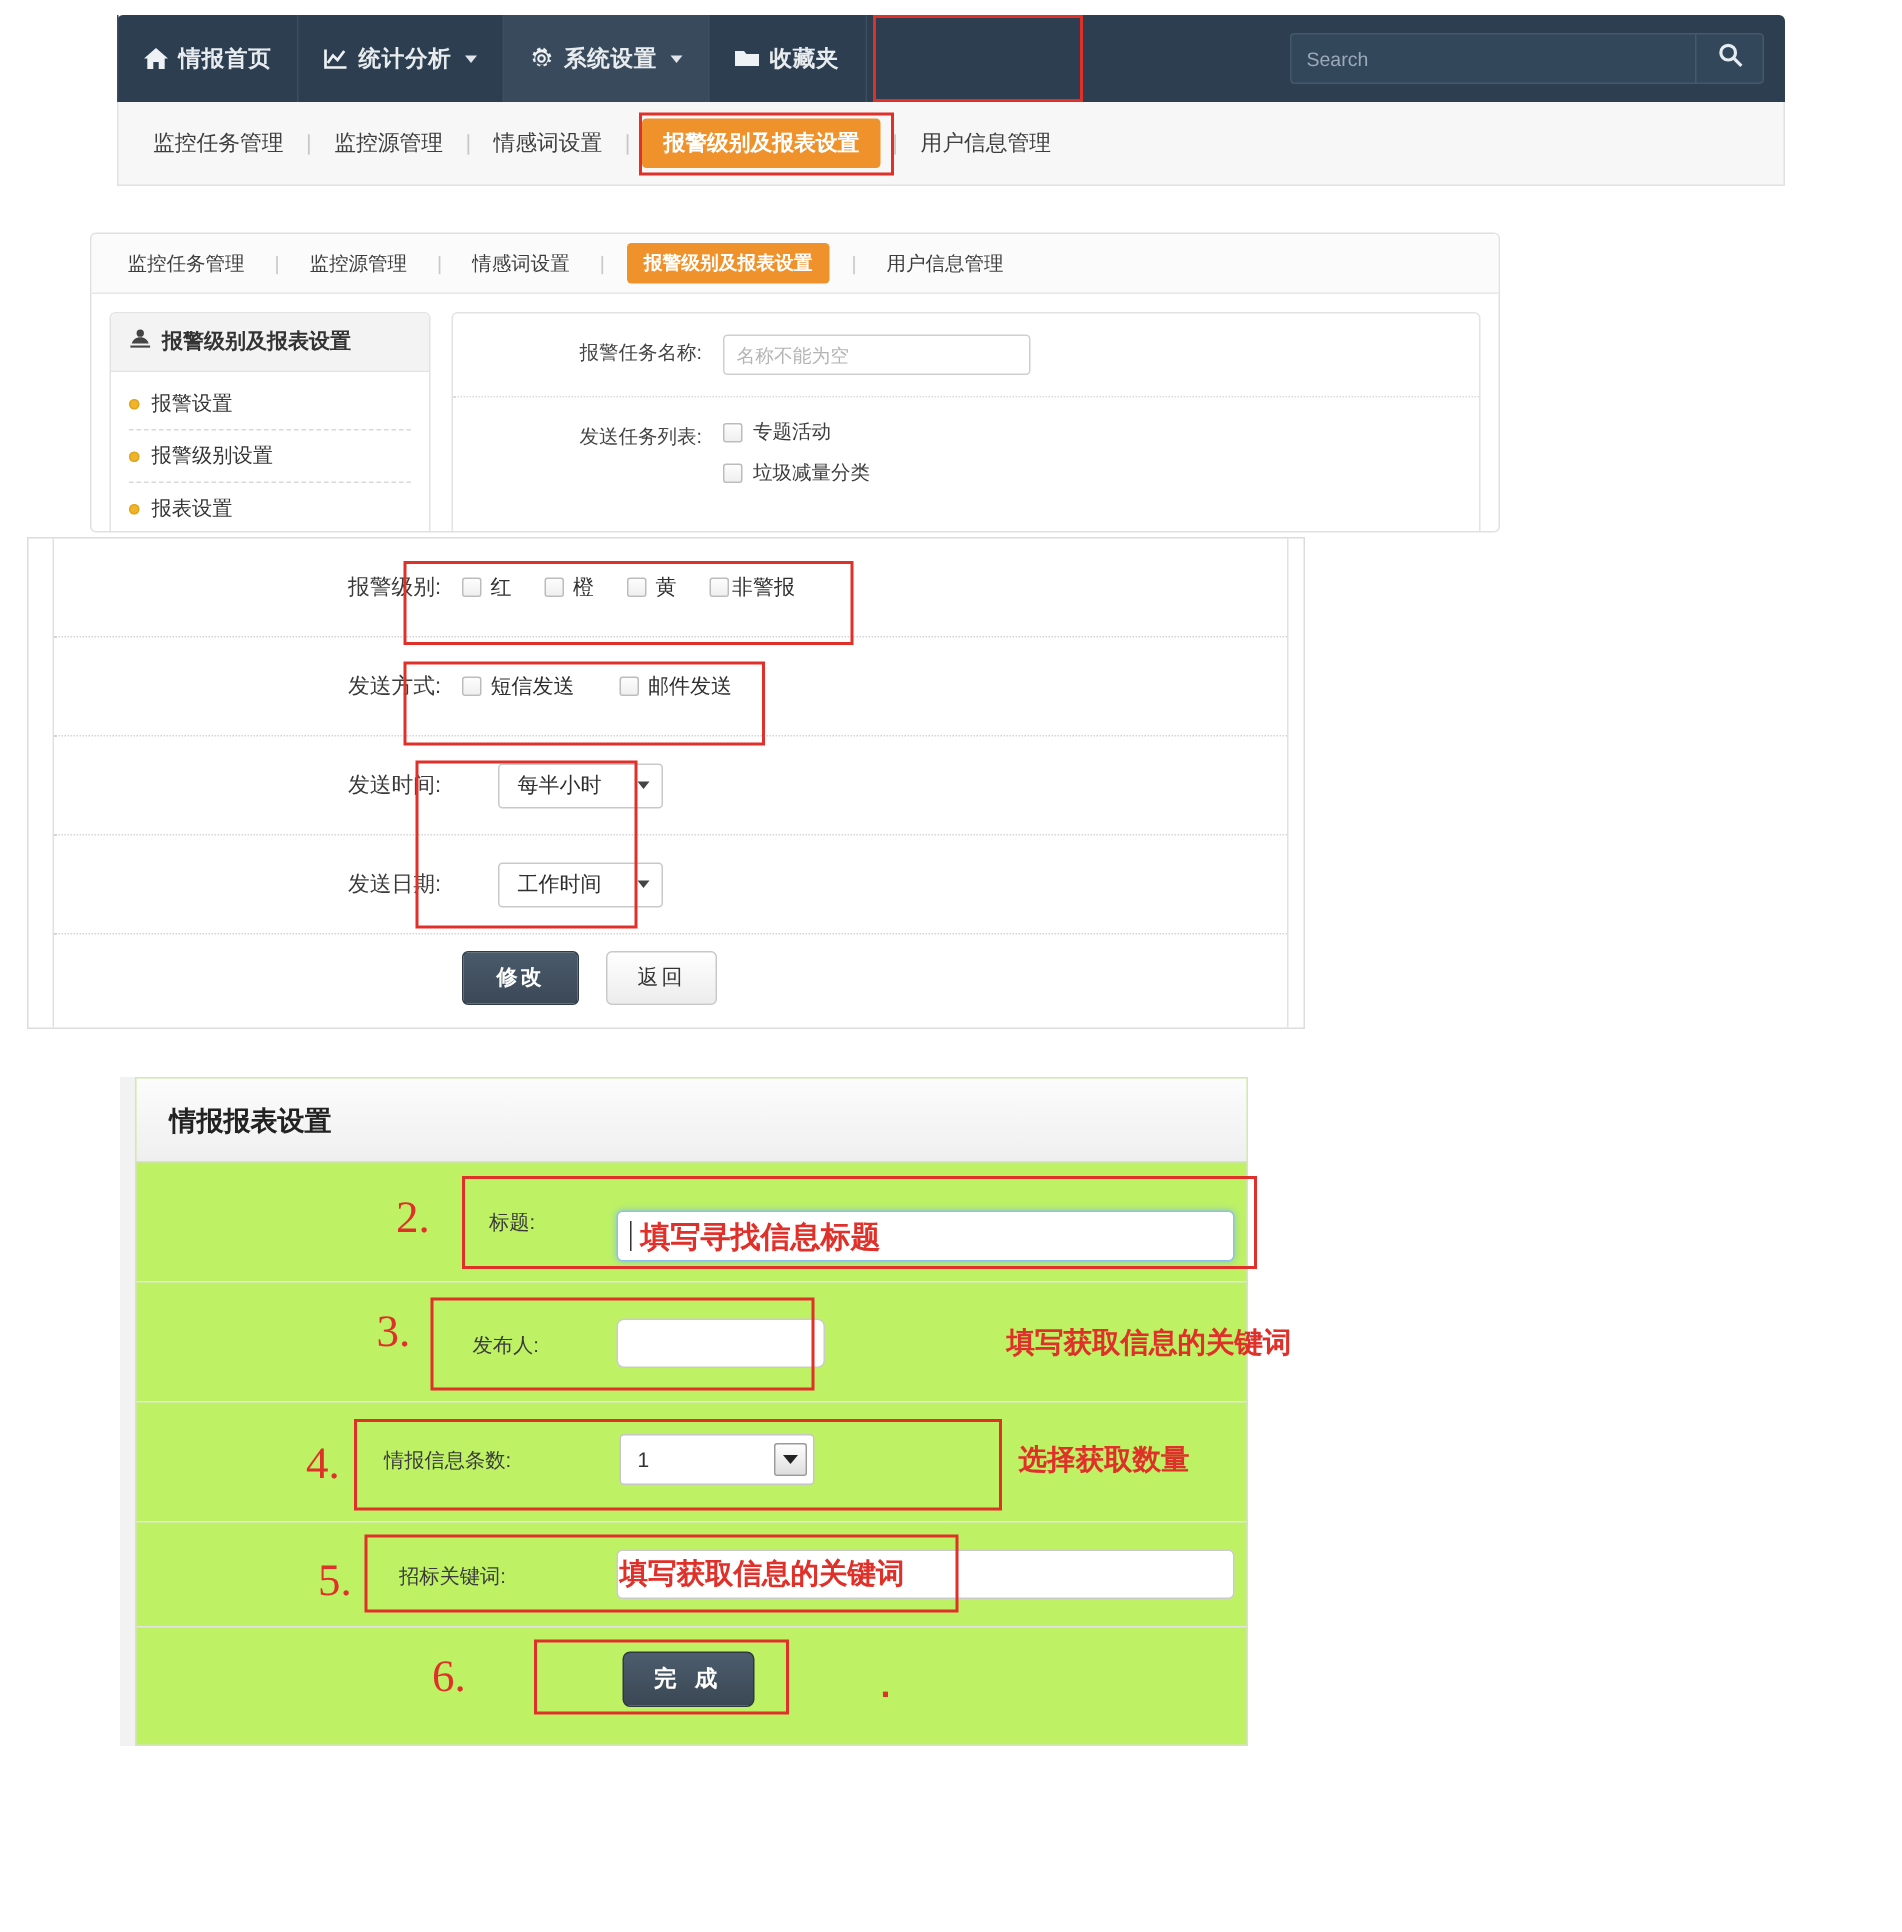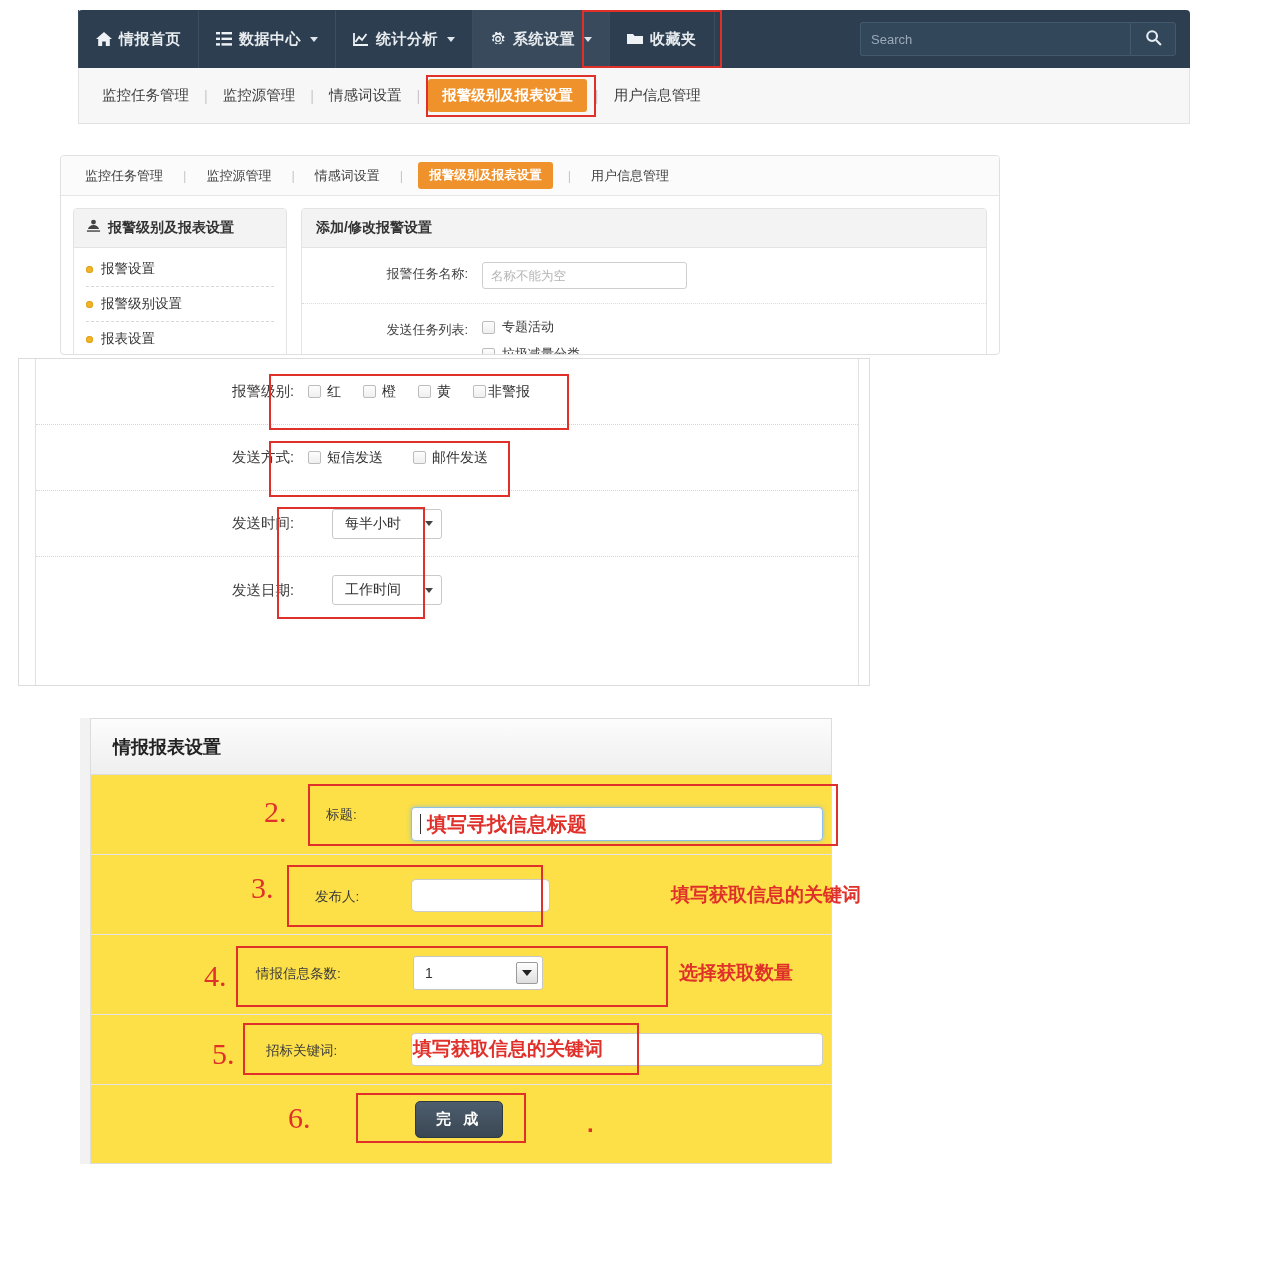--- a/index.html
+++ b/index.html
@@ -287,21 +287,21 @@
 
   
   .shot4 {
     position: absolute;
     left: 80px; top: 718px;
     width: 752px; height: 446px;
     background: #f2f2f2;
     padding-left: 10px;
   }
   .shot4-card {
-    background: #fde047;
+    background: #bef264;
     border: 1px solid #dcdcdc;
     height: 100%;
   }
   .s4head {
     height: 56px;
     background: linear-gradient(#fcfcfc, #efefef);
     border-bottom: 1px solid #dcdcdc;
     display: flex; align-items: center;
     padding-left: 22px;
     font-size: 18px; font-weight: bold; color: #222;
@@ -388,34 +388,20 @@
 
       <div class="nav-item">
         <span class="nav-ico">
           <svg width="16" height="16" viewBox="0 0 16 16" fill="currentColor">
               <path d="M8 1L0 8h2.2v7h4V10.4h3.6V15h4V8H16z"></path>
             </svg>
         </span>
         <span>情报首页</span>
       </div>
 
-      <div class="nav-item">
-        <span class="nav-ico">
-          <svg width="16" height="16" viewBox="0 0 16 16" fill="currentColor">
-              <rect x="0" y="1" width="4" height="2.4"></rect>
-              <rect x="5.5" y="1" width="10.5" height="2.4"></rect>
-              <rect x="0" y="6.6" width="4" height="2.4"></rect>
-              <rect x="5.5" y="6.6" width="10.5" height="2.4"></rect>
-              <rect x="0" y="12.2" width="4" height="2.4"></rect>
-              <rect x="5.5" y="12.2" width="10.5" height="2.4"></rect>
-            </svg>
-        </span>
-        <span>数据中心</span>
-        <span class="caret"></span>
-      </div>
 
       <div class="nav-item">
         <span class="nav-ico">
           <svg width="16" height="16" viewBox="0 0 16 16" fill="none" stroke="currentColor" stroke-width="1.8">
               <path d="M1 2v12h14"></path>
               <path d="M2.5 11l3.5-5 3 3 4.5-6"></path>
             </svg>
         </span>
         <span>统计分析</span>
         <span class="caret"></span>
@@ -509,21 +495,20 @@
             <span>报警级别设置</span>
           </div>
           <div class="side-item">
             <span class="dot"></span>
             <span>报表设置</span>
           </div>
         </div>
       </div>
 
       <div class="main-card">
-        <div class="main-head">添加/修改报警设置</div>
         <div class="frow">
           <div class="flabel">报警任务名称:</div>
           <div class="finput">名称不能为空</div>
         </div>
         <div class="frow" style="border-bottom:none;">
           <div class="flabel">发送任务列表:</div>
           <div>
             <div class="cb-row">
               <span class="cb"></span>
               <span>专题活动</span>
@@ -590,20 +575,24 @@
       <div class="s3row">
         <div class="s3label">发送日期:</div>
         <div class="s3field">
           <div class="sel">
             <span>工作时间</span>
             <span class="tri"></span>
           </div>
         </div>
       </div>
 
+      <div class="s3row" style="height:58px; padding-left:272px; gap:18px;">
+        <button class="btn-dark">修改</button>
+        <button class="btn-light">返回</button>
+      </div>
 
     </div>
 
     <div class="redbox" style="left:250px; top:15px; width:300px; height:56px;"></div>
     <div class="redbox" style="left:250px; top:82px; width:241px; height:56px;"></div>
     <div class="redbox" style="left:258px; top:148px; width:148px; height:112px;"></div>
   </div>
 
   <div class="shot4">
     <div class="shot4-card">

